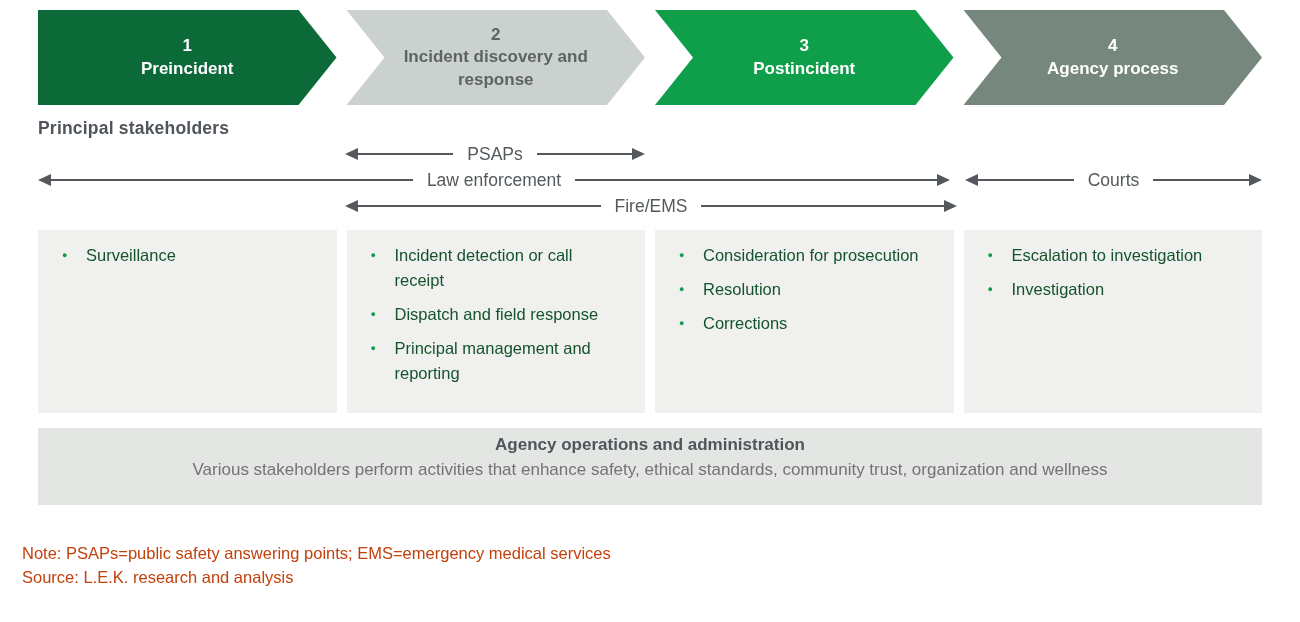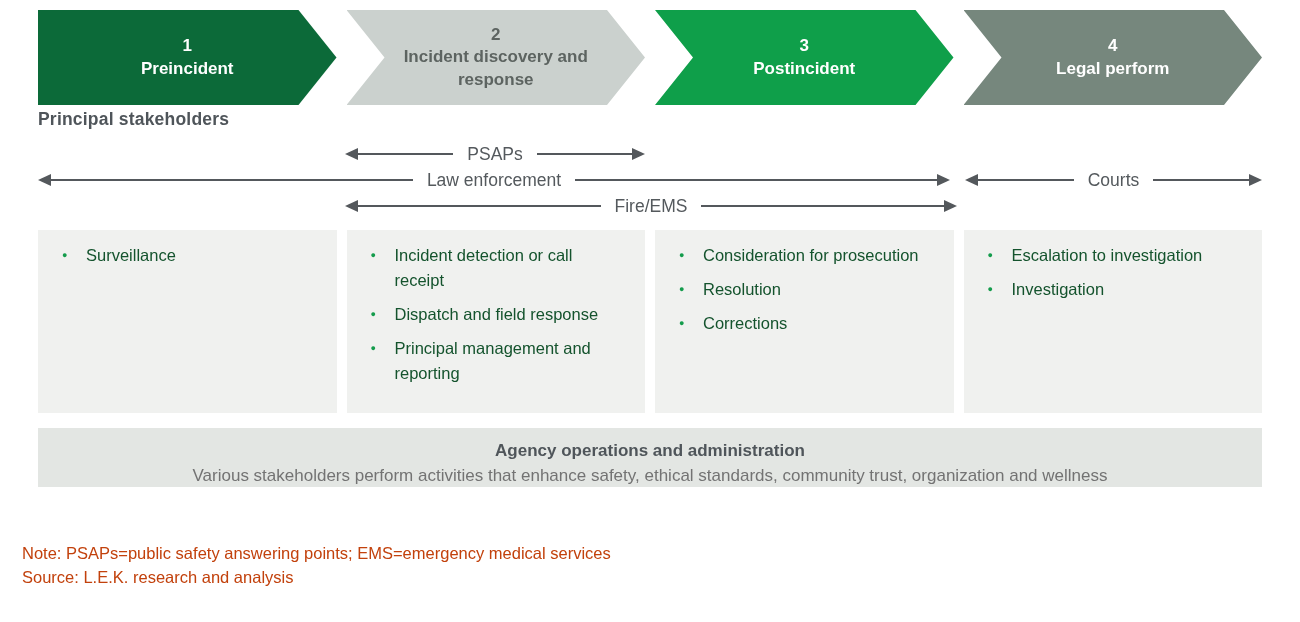--- a/index.html
+++ b/index.html
@@ -24,21 +24,21 @@
     clip-path: polygon(0 0, calc(100% - 38px) 0, 100% 50%, calc(100% - 38px) 100%, 0 100%);
   }
   .phase .phase-label { max-width:210px; }
   .phase.v-dark-green { background:#0c6a39; color:#ffffff; }
   .phase.v-light-gray { background:#cbd1ce; color:#5d6461; }
   .phase.v-green      { background:#0f9f4a; color:#ffffff; }
   .phase.v-gray       { background:#76877d; color:#ffffff; }
 
   
   .stake-heading {
-    position:absolute; top:109px; left:38px;
+    position:absolute; top:118px; left:38px;
     font-weight:bold; font-size:17.5px; color:#4f555a; letter-spacing:.2px;
   }
 
   
   .stake-arrow {
     position:absolute; height:18px; display:flex; align-items:center;
   }
   .stake-arrow .line { flex:1 1 0; height:2px; background:#54585c; }
   .stake-arrow .ah { width:0; height:0; flex:0 0 auto; }
   .stake-arrow .ah.left  { border-top:6px solid transparent; border-bottom:6px solid transparent; border-right:13px solid #54585c; }
@@ -64,22 +64,22 @@
     position:relative; padding-left:30px; margin-bottom:9px;
     font-size:16.5px; line-height:25px; color:#14532d; max-width:250px;
   }
   .col-box li::before {
     content:"●"; position:absolute; left:6px; top:0;
     font-size:9px; line-height:25px; color:#149c4c;
   }
 
   
   .agency-bar {
-    position:absolute; top:428px; left:38px; right:38px; height:59px;
-    background:#e3e6e3; text-align:center; padding-top:10px;
+    position:absolute; top:428px; left:38px; right:38px; height:77px;
+    background:#e3e6e3; text-align:center; padding-top:4px;
   }
   .agency-title { font-weight:bold; font-size:17px; color:#4f555a; line-height:25px; }
   .agency-subtitle { font-size:17px; color:#737373; line-height:25px; }
 
   
   .notes { position:absolute; top:541px; left:22px; }
   .note-line { font-size:16.5px; color:#c2410c; line-height:24px; }
 </style>
 </head>
 <body>
@@ -94,21 +94,21 @@
     <div class="phase v-light-gray">
       <div class="phase-number">2</div>
       <div class="phase-label">Incident discovery and response</div>
     </div>
     <div class="phase v-green">
       <div class="phase-number">3</div>
       <div class="phase-label">Postincident</div>
     </div>
     <div class="phase v-gray">
       <div class="phase-number">4</div>
-      <div class="phase-label">Legal perform</div>
+      <div class="phase-label">Agency process</div>
     </div>
   </div>
 
   <div class="stake-heading">Principal stakeholders</div>
 
   <div class="stake-arrow arrow-psaps">
     <span class="ah left"></span>
     <span class="line"></span>
     <span class="arrow-label">PSAPs</span>
     <span class="line"></span>

